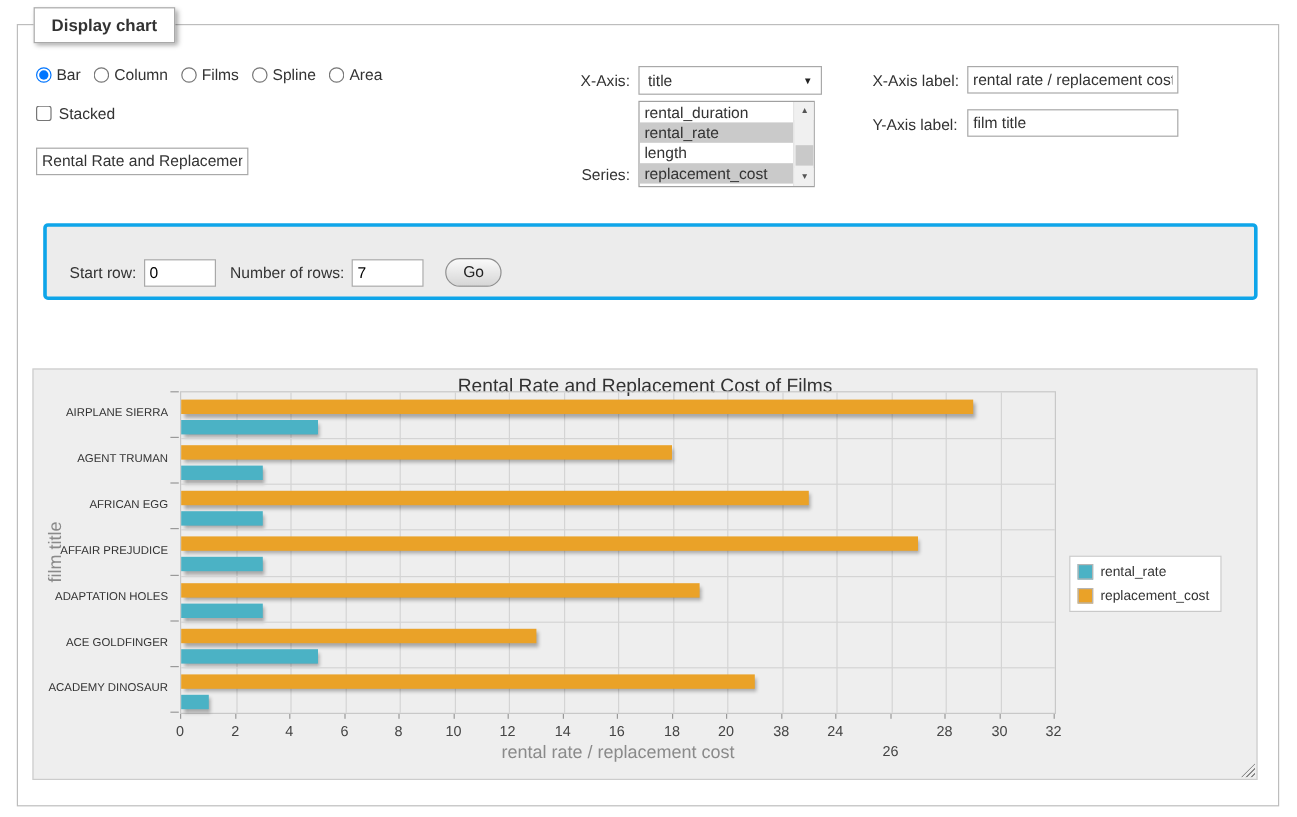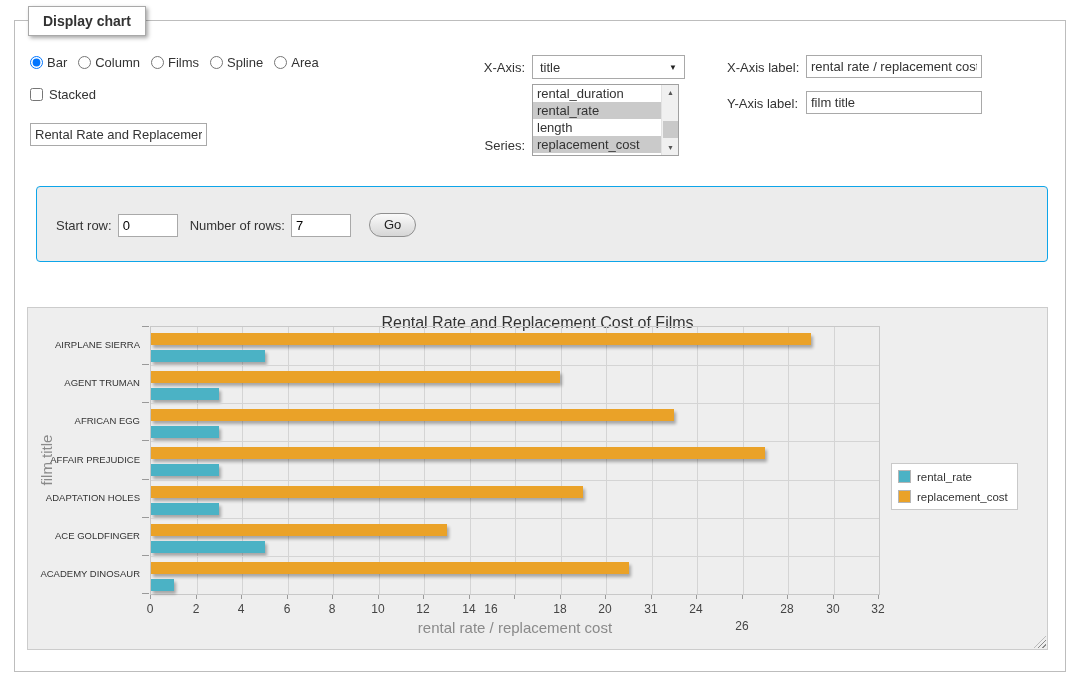--- a/index.html
+++ b/index.html
@@ -37,22 +37,22 @@
   .listbox .opts { position:absolute; left:0; top:0; right:17px; bottom:0; }
   .listbox .opt { height:17px; line-height:17px; padding-left:4px; white-space:nowrap; }
   .listbox .opt.selected { background:#cacaca; }
   .sb { position:absolute; right:0; top:0; bottom:0; width:17px; background:#f0f0f0; border-left:1px solid #e2e2e2; }
   .sb-btn { position:absolute; left:0; width:17px; height:15px; text-align:center;
             font-size:7px; color:#555; line-height:15px; background:#f0f0f0; }
   .sb-btn.up { top:0; } .sb-btn.down { bottom:0; }
   .sb-thumb { position:absolute; left:1px; width:15px; top:36px; height:17px; background:#c9c9c9; }
 
   
-  .panel { position:absolute; left:36px; top:186px; width:1012px; height:76px;
-           background:#ececec; border:1px solid #0ea5e9; border-radius:4px; }
+  .panel { position:absolute; left:36px; top:186px; width:1012px; height:64px;
+           background:#ececec; border:3px solid #0ea5e9; border-radius:4px; }
   .panel-row { position:absolute; left:19px; top:26px; display:flex; align-items:center; font-size:13px; }
   .panel-row .ptxt { border:1px solid #a9a9a9; background:#fff; width:60px; height:23px;
                      font-size:13px; padding:2px 4px; font-family:inherit; }
   .go-btn { margin-left:18px; padding:3px 14px 4px; font-size:13px; color:#222;
             border:1px solid #8f8f8f; border-radius:12px;
             background:linear-gradient(#fafafa,#d6d6d6); cursor:pointer; font-family:inherit; }
 
   
   .chart { position:absolute; left:27px; top:307px; width:1021px; height:343px;
            background:#eeeeee; border:1px solid #cccccc; }
@@ -218,27 +218,27 @@
       <div class="xtick-lbl" style="left: 242px; top: 294px;">6</div>
       <div class="xtick-mark" style="left: 304px; top: 287px;"></div>
       <div class="xtick-lbl" style="left: 287px; top: 294px;">8</div>
       <div class="xtick-mark" style="left: 350px; top: 287px;"></div>
       <div class="xtick-lbl" style="left: 333px; top: 294px;">10</div>
       <div class="xtick-mark" style="left: 395px; top: 287px;"></div>
       <div class="xtick-lbl" style="left: 378px; top: 294px;">12</div>
       <div class="xtick-mark" style="left: 441px; top: 287px;"></div>
       <div class="xtick-lbl" style="left: 424px; top: 294px;">14</div>
       <div class="xtick-mark" style="left: 486px; top: 287px;"></div>
-      <div class="xtick-lbl" style="left: 446px; top: 294px;">16</div>
+      <div class="xtick-lbl" style="left: 469px; top: 294px;">16</div>
       <div class="xtick-mark" style="left: 532px; top: 287px;"></div>
       <div class="xtick-lbl" style="left: 515px; top: 294px;">18</div>
       <div class="xtick-mark" style="left: 577px; top: 287px;"></div>
       <div class="xtick-lbl" style="left: 560px; top: 294px;">20</div>
       <div class="xtick-mark" style="left: 623px; top: 287px;"></div>
-      <div class="xtick-lbl" style="left: 606px; top: 294px;">31</div>
+      <div class="xtick-lbl" style="left: 606px; top: 294px;">38</div>
       <div class="xtick-mark" style="left: 668px; top: 287px;"></div>
       <div class="xtick-lbl" style="left: 651px; top: 294px;">24</div>
       <div class="xtick-mark" style="left: 714px; top: 287px;"></div>
       <div class="xtick-lbl" style="left: 697px; top: 294px; margin-top: 17px;">26</div>
       <div class="xtick-mark" style="left: 759px; top: 287px;"></div>
       <div class="xtick-lbl" style="left: 742px; top: 294px;">28</div>
       <div class="xtick-mark" style="left: 805px; top: 287px;"></div>
       <div class="xtick-lbl" style="left: 788px; top: 294px;">30</div>
       <div class="xtick-mark" style="left: 850px; top: 287px;"></div>
       <div class="xtick-lbl" style="left: 833px; top: 294px;">32</div>

